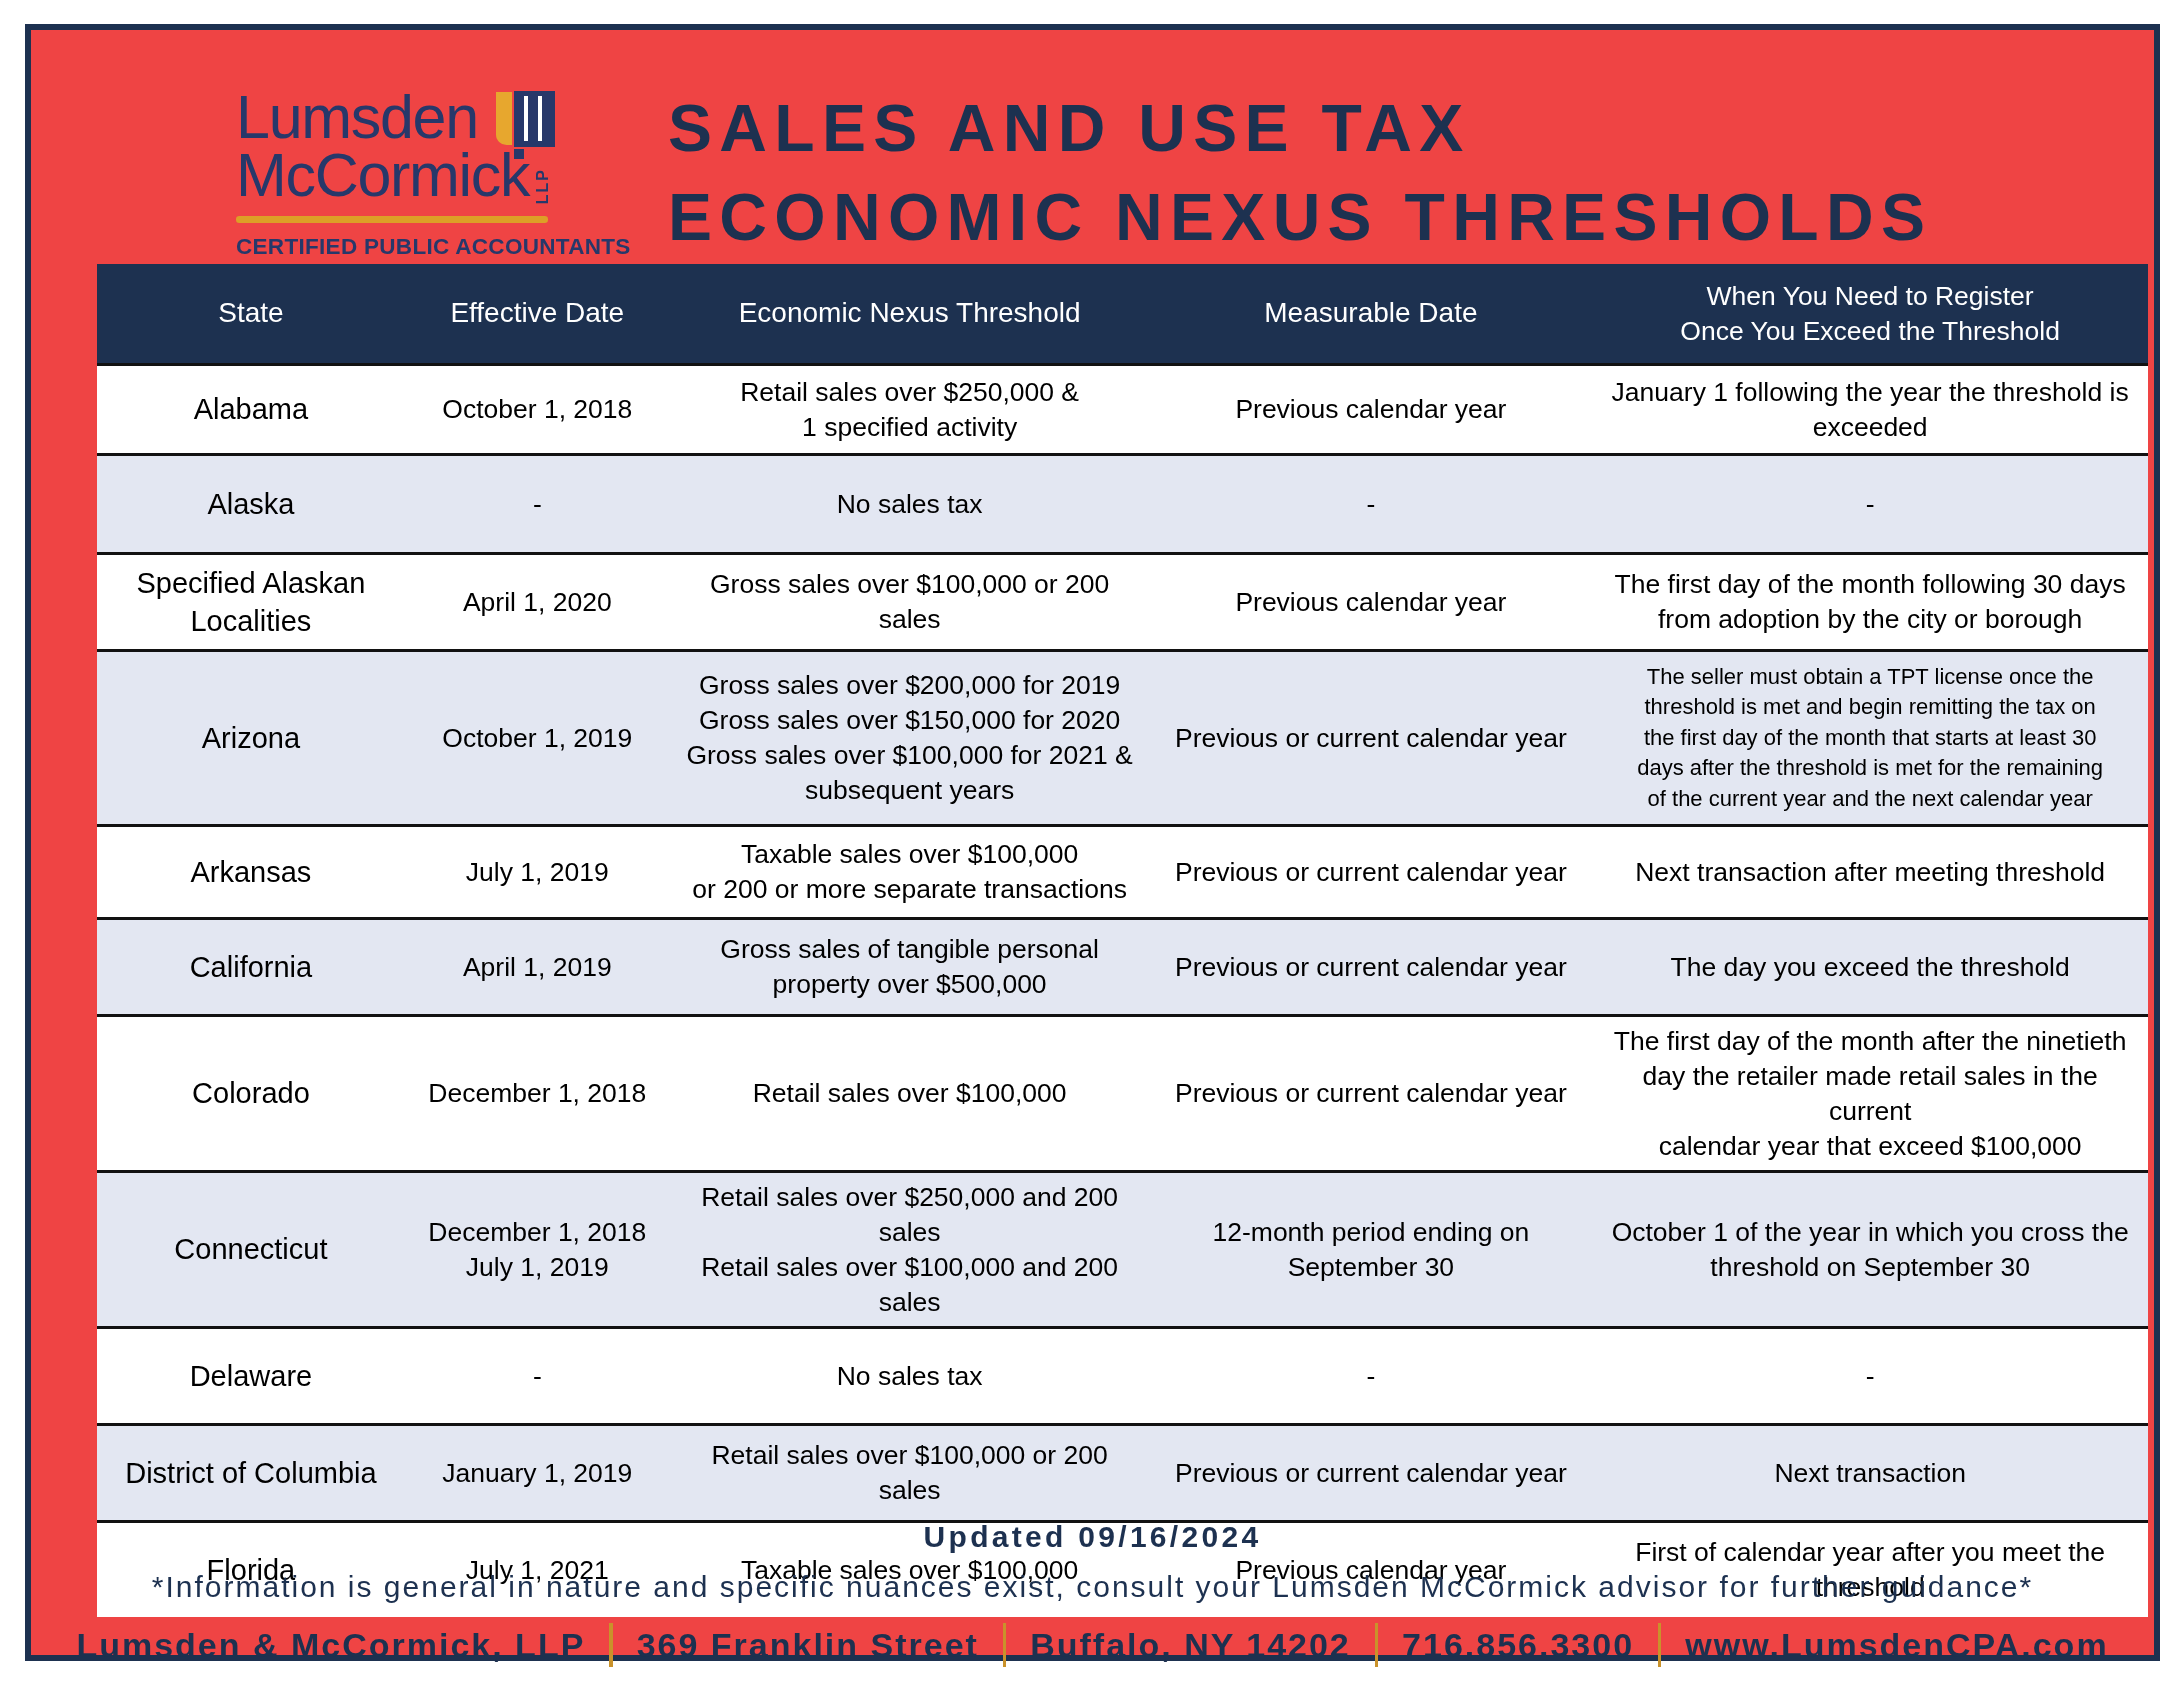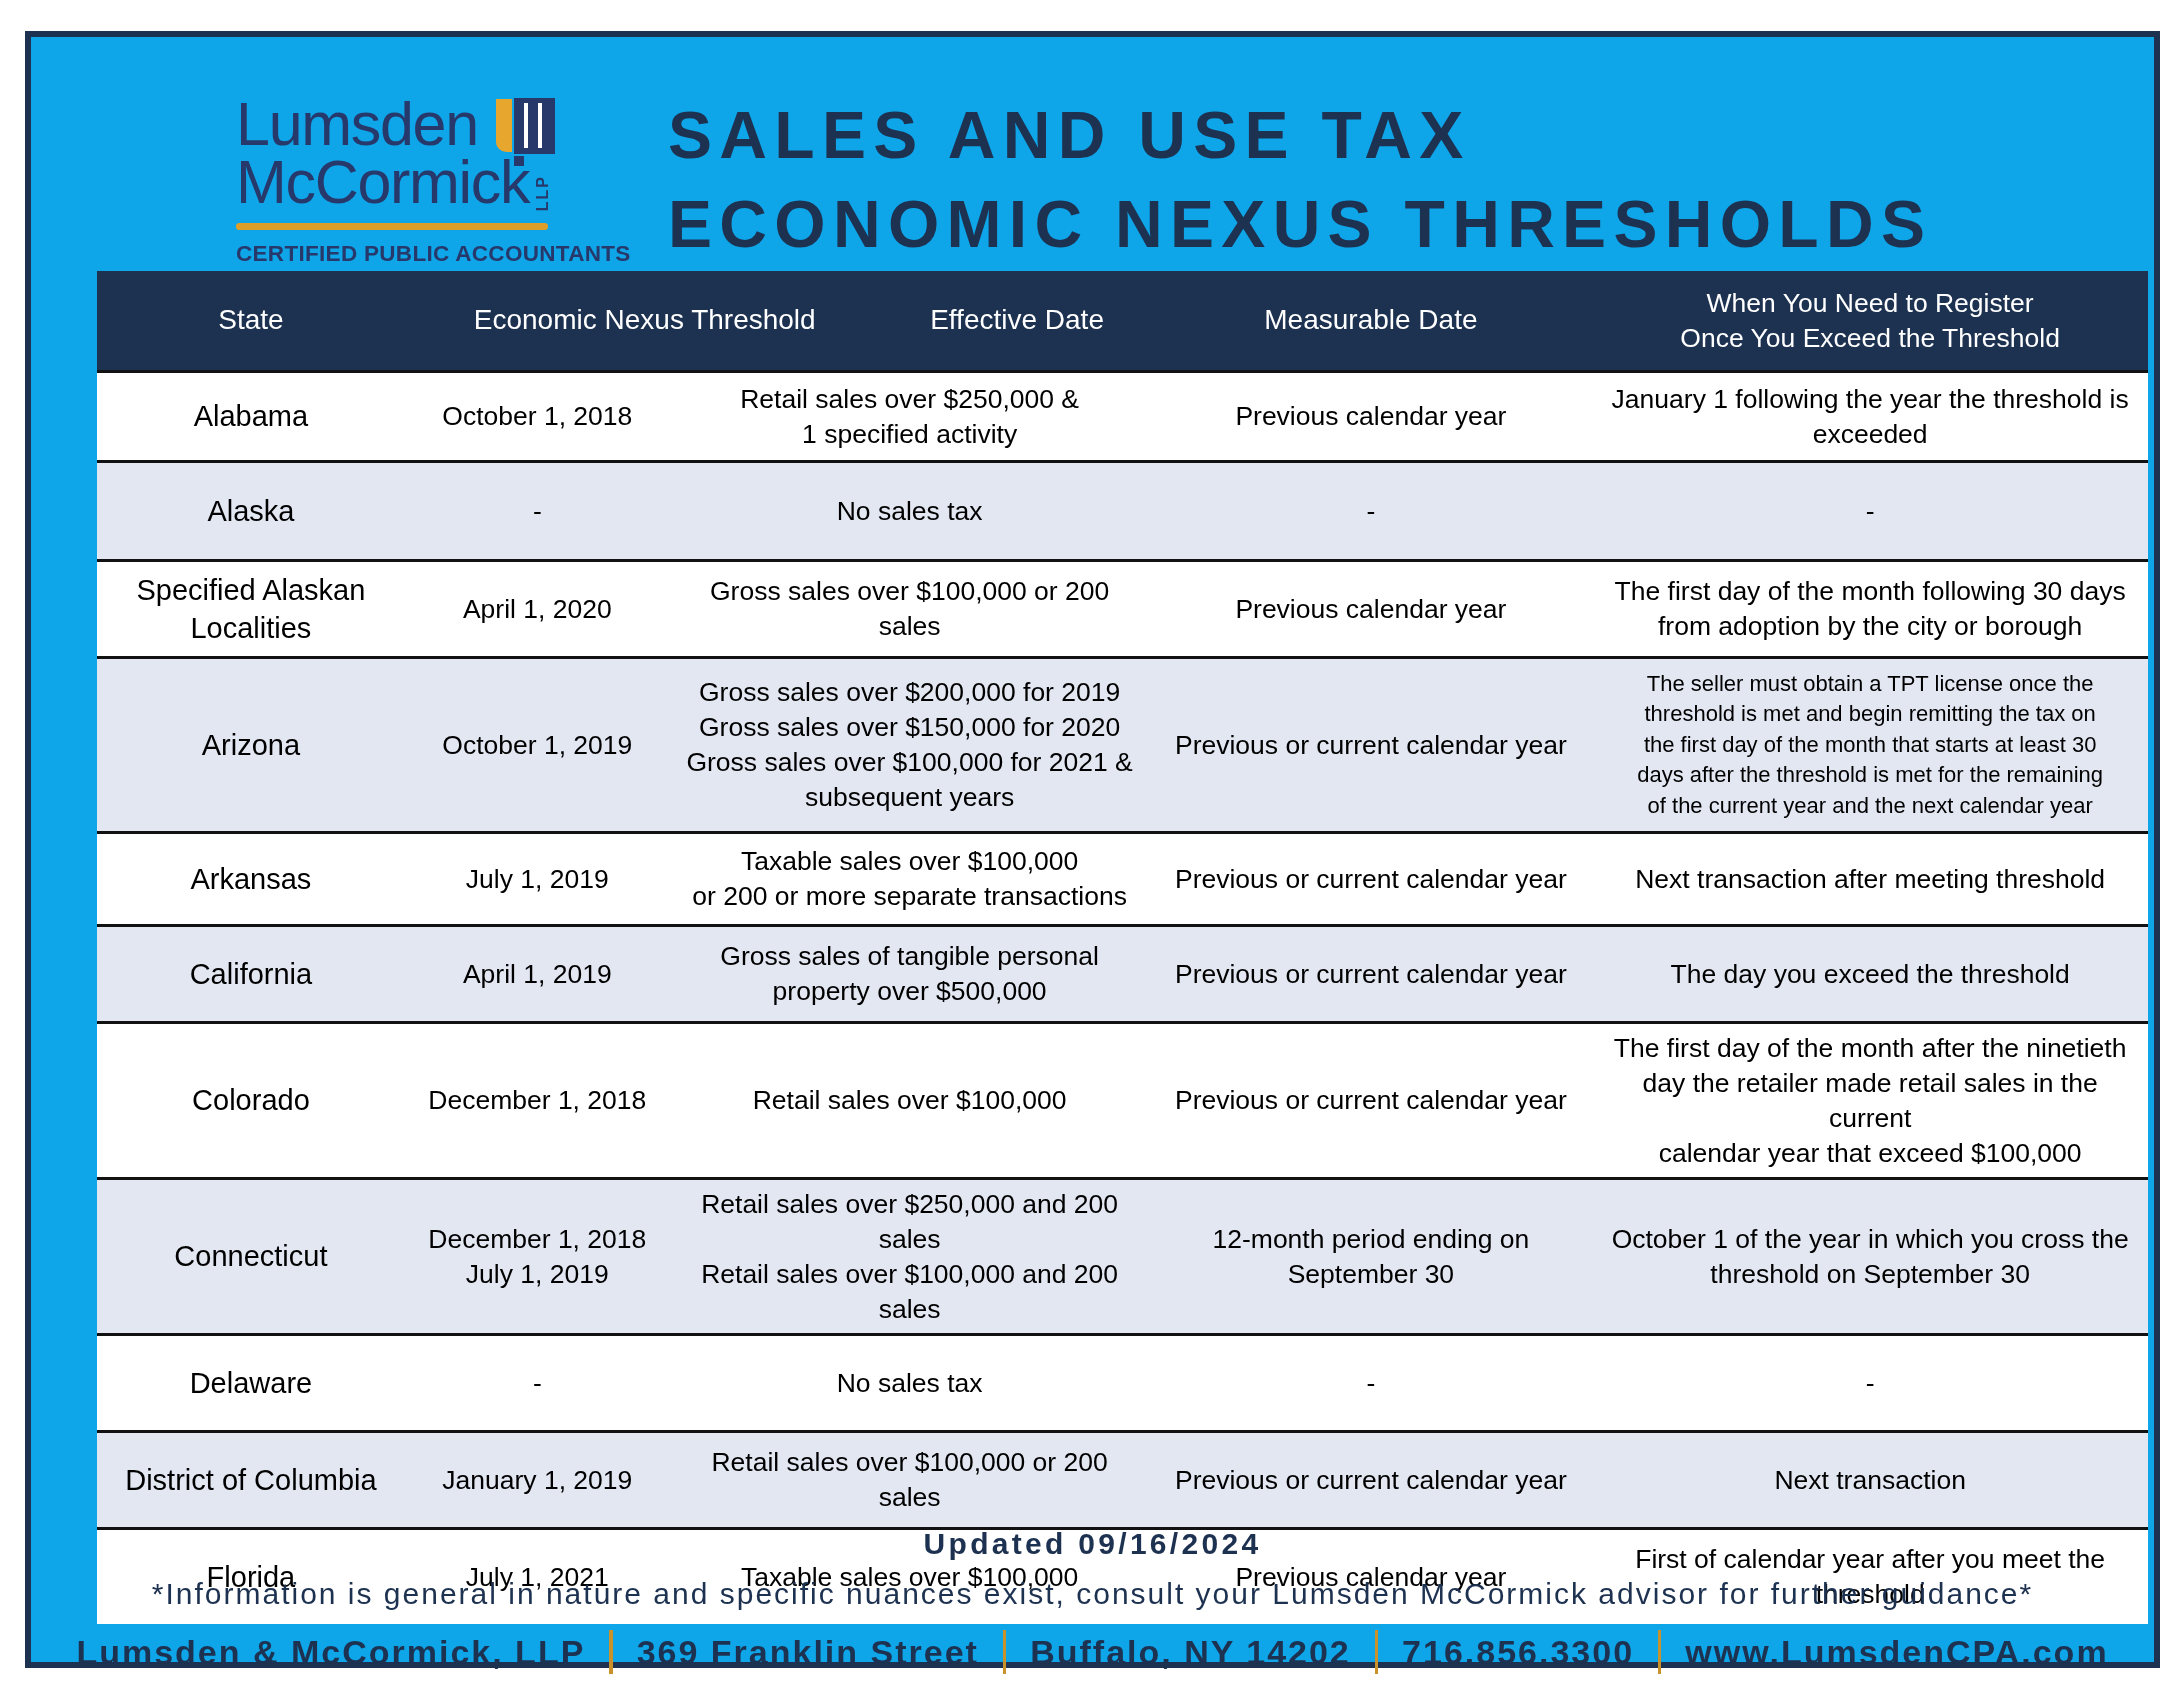--- a/index.html
+++ b/index.html
@@ -5,24 +5,24 @@
   * { box-sizing: border-box; }
   html, body {
     margin: 0; padding: 0;
     width: 2183px; height: 1687px;
     background: #ffffff;
     font-family: "Liberation Sans", sans-serif;
     position: relative;
   }
   .frame {
     position: absolute;
-    left: 25px; top: 31px;
+    left: 25px; top: 24px;
     width: 2135px; height: 1637px;
     border: 6px solid #1d3150;
-    background: #0ea5e9;
+    background: #ef4444;
   }
 
   
   .logo { position: absolute; left: 205px; top: 58px; width: 318px; }
   .logo-name {
     color: #27386a; font-size: 61px; font-weight: 500;
     line-height: 58px; letter-spacing: -1.3px; white-space: nowrap;
   }
   .logo-row2 { display: flex; align-items: flex-end; }
   .llp {
@@ -121,22 +121,22 @@
 
   <div class="title">
     <div>SALES AND USE TAX</div>
     <div>ECONOMIC NEXUS THRESHOLDS</div>
   </div>
 
   <div class="table">
 
     <div class="trow thead">
       <div class="cell c0">State</div>
+      <div class="cell c1">Effective Date</div>
       <div class="cell c2">Economic Nexus Threshold</div>
-      <div class="cell c1">Effective Date</div>
       <div class="cell c3">Measurable Date</div>
       <div class="cell c4">When You Need to Register
 Once You Exceed the Threshold</div>
     </div>
 
     <div class="trow" style="min-height:90px">
       <div class="cell c0 state">Alabama</div>
       <div class="cell c1">October 1, 2018</div>
       <div class="cell c2">Retail sales over $250,000 &amp;
 1 specified activity</div>

